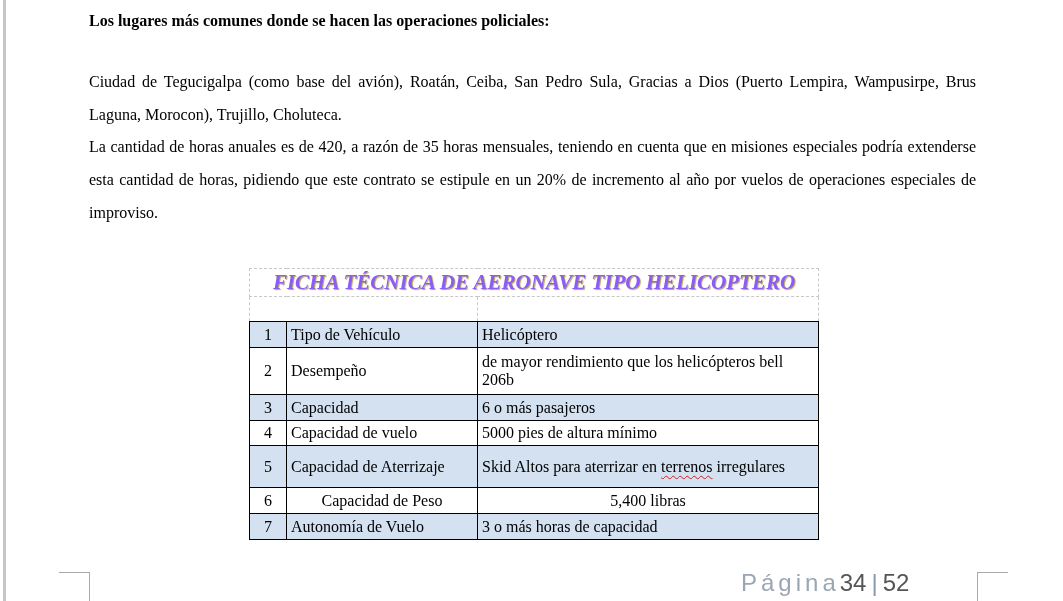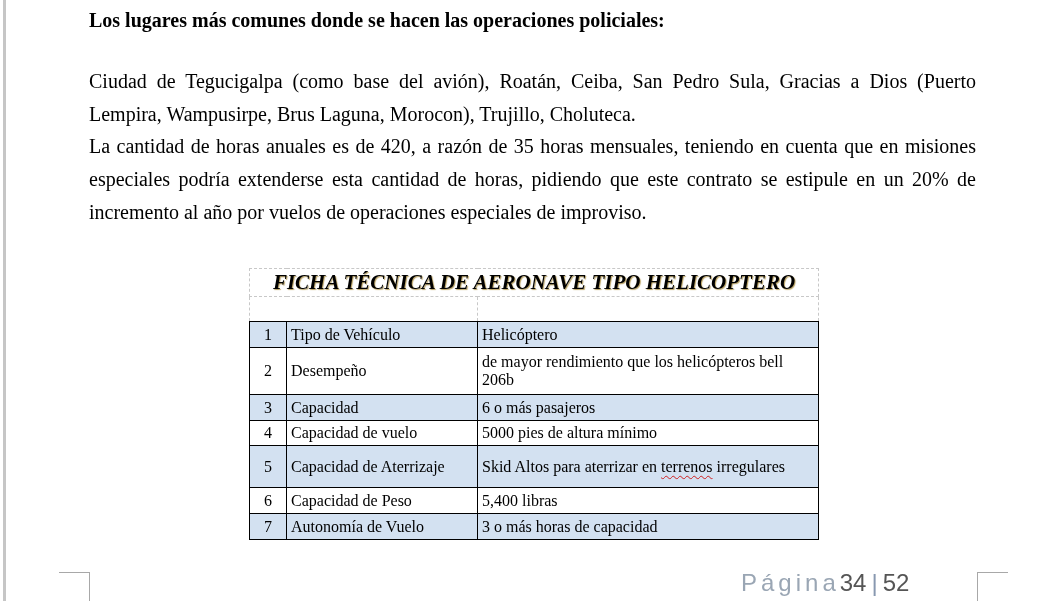--- a/index.html
+++ b/index.html
@@ -8,41 +8,41 @@
     background:#ffffff;
     font-family:"Liberation Serif", "DejaVu Serif", serif;
     color:#000;
   }
   .left-edge {
     position:absolute; left:3px; top:0; width:3px; height:601px;
     background:#c6c6c6;
   }
   .page-text {
     position:absolute; left:89px; width:887px;
-    font-size:20px; line-height:33px;
+    font-size:16px; line-height:33px;
   }
   .heading { top:4px; font-weight:bold; }
   .para1 { top:17px; text-align:justify; text-align-last:left;margin-top:48px; }
   .para2 { top:130px; text-align:justify; text-align-last:left; }
   .para1 p, .para2 p { margin:0; }
 
   table.ficha {
     position:absolute; left:249px; top:268px;
     width:569px; border-collapse:collapse;
     font-family:"Liberation Serif", "DejaVu Serif", serif;
     font-size:16px; table-layout:fixed;
   }
   table.ficha col.c1 { width:37px; }
   table.ficha col.c2 { width:191px; }
   table.ficha col.c3 { width:341px; }
   .title-row td {
     height:27px; padding:0;
     border:1px dashed #c8c8c8;
     text-align:center; font-style:italic; font-weight:bold;
-    font-size:21px; color:#000000;
+    font-size:21px; color:#8b5cf6;
     text-shadow:1px 1px 1px #b8a060;
   }
   .blank-row td {
     height:24px; padding:0; border:1px dashed #c8c8c8;
   }
   .head-row td {
     height:25px; padding:0;
     background:#0b1848; color:#ffffff; font-weight:bold;
     text-align:center; font-size:15.5px;
     border:1px solid #0b1848;
@@ -52,21 +52,21 @@
     line-height:18px; color:#000;
   }
   .data-row td.num { text-align:center; padding:0; }
   .data-row.shade td { background:#d3e1f1; }
   .data-row.plain td { background:#ffffff; }
   .r1 td { height:25px; }
   .r2 td { height:46px; }
   .r3 td { height:25px; }
   .r4 td { height:24px; }
   .r5 td { height:41px; }
-  .r6 td { height:25px; }
+  .r6 td { height:25px;text-align:center; }
   .r7 td { height:25px; }
   .spell { text-decoration:underline wavy #d02020; text-decoration-thickness:1px; text-underline-offset:3px; }
 
   .footer {
     position:absolute; left:741px; top:569px;
     font-family:"Liberation Sans", "DejaVu Sans", sans-serif;
     font-size:24px; color:#555;
   }
   .footer .pg-label { color:#9aa6b4; letter-spacing:4px; }
   .footer .sep { color:#8898b0; margin:0 5px; }

